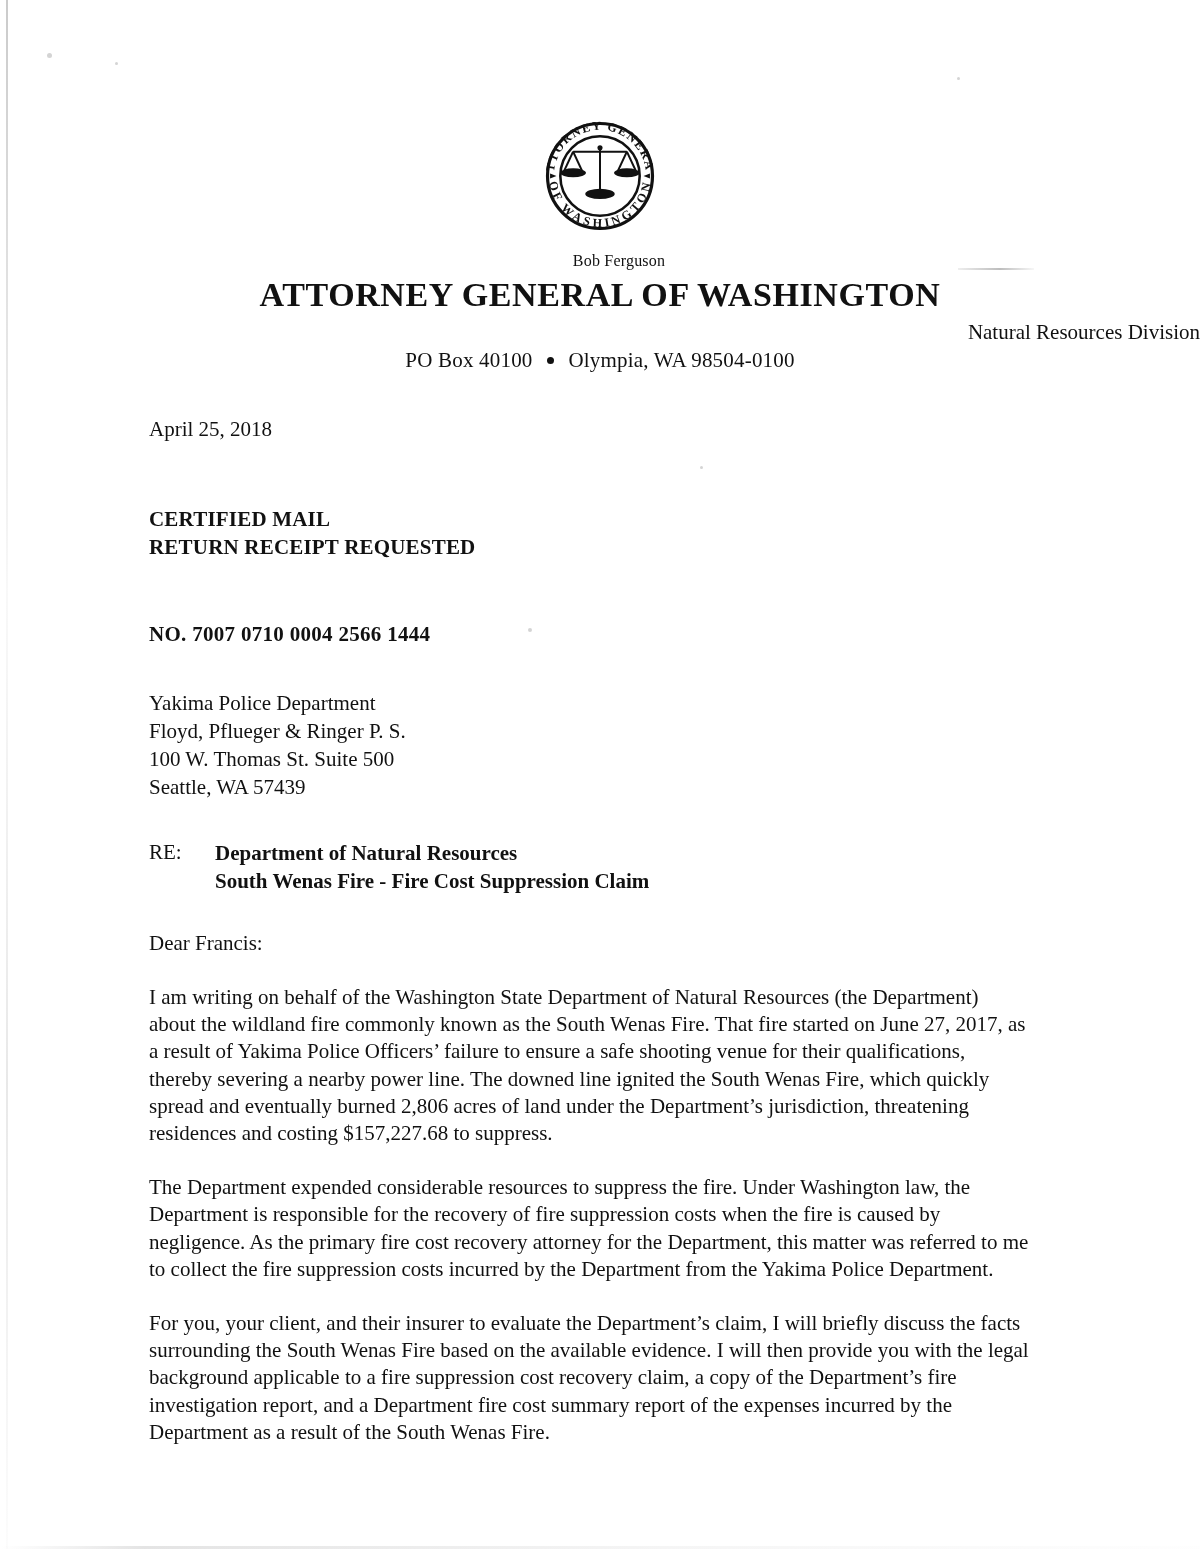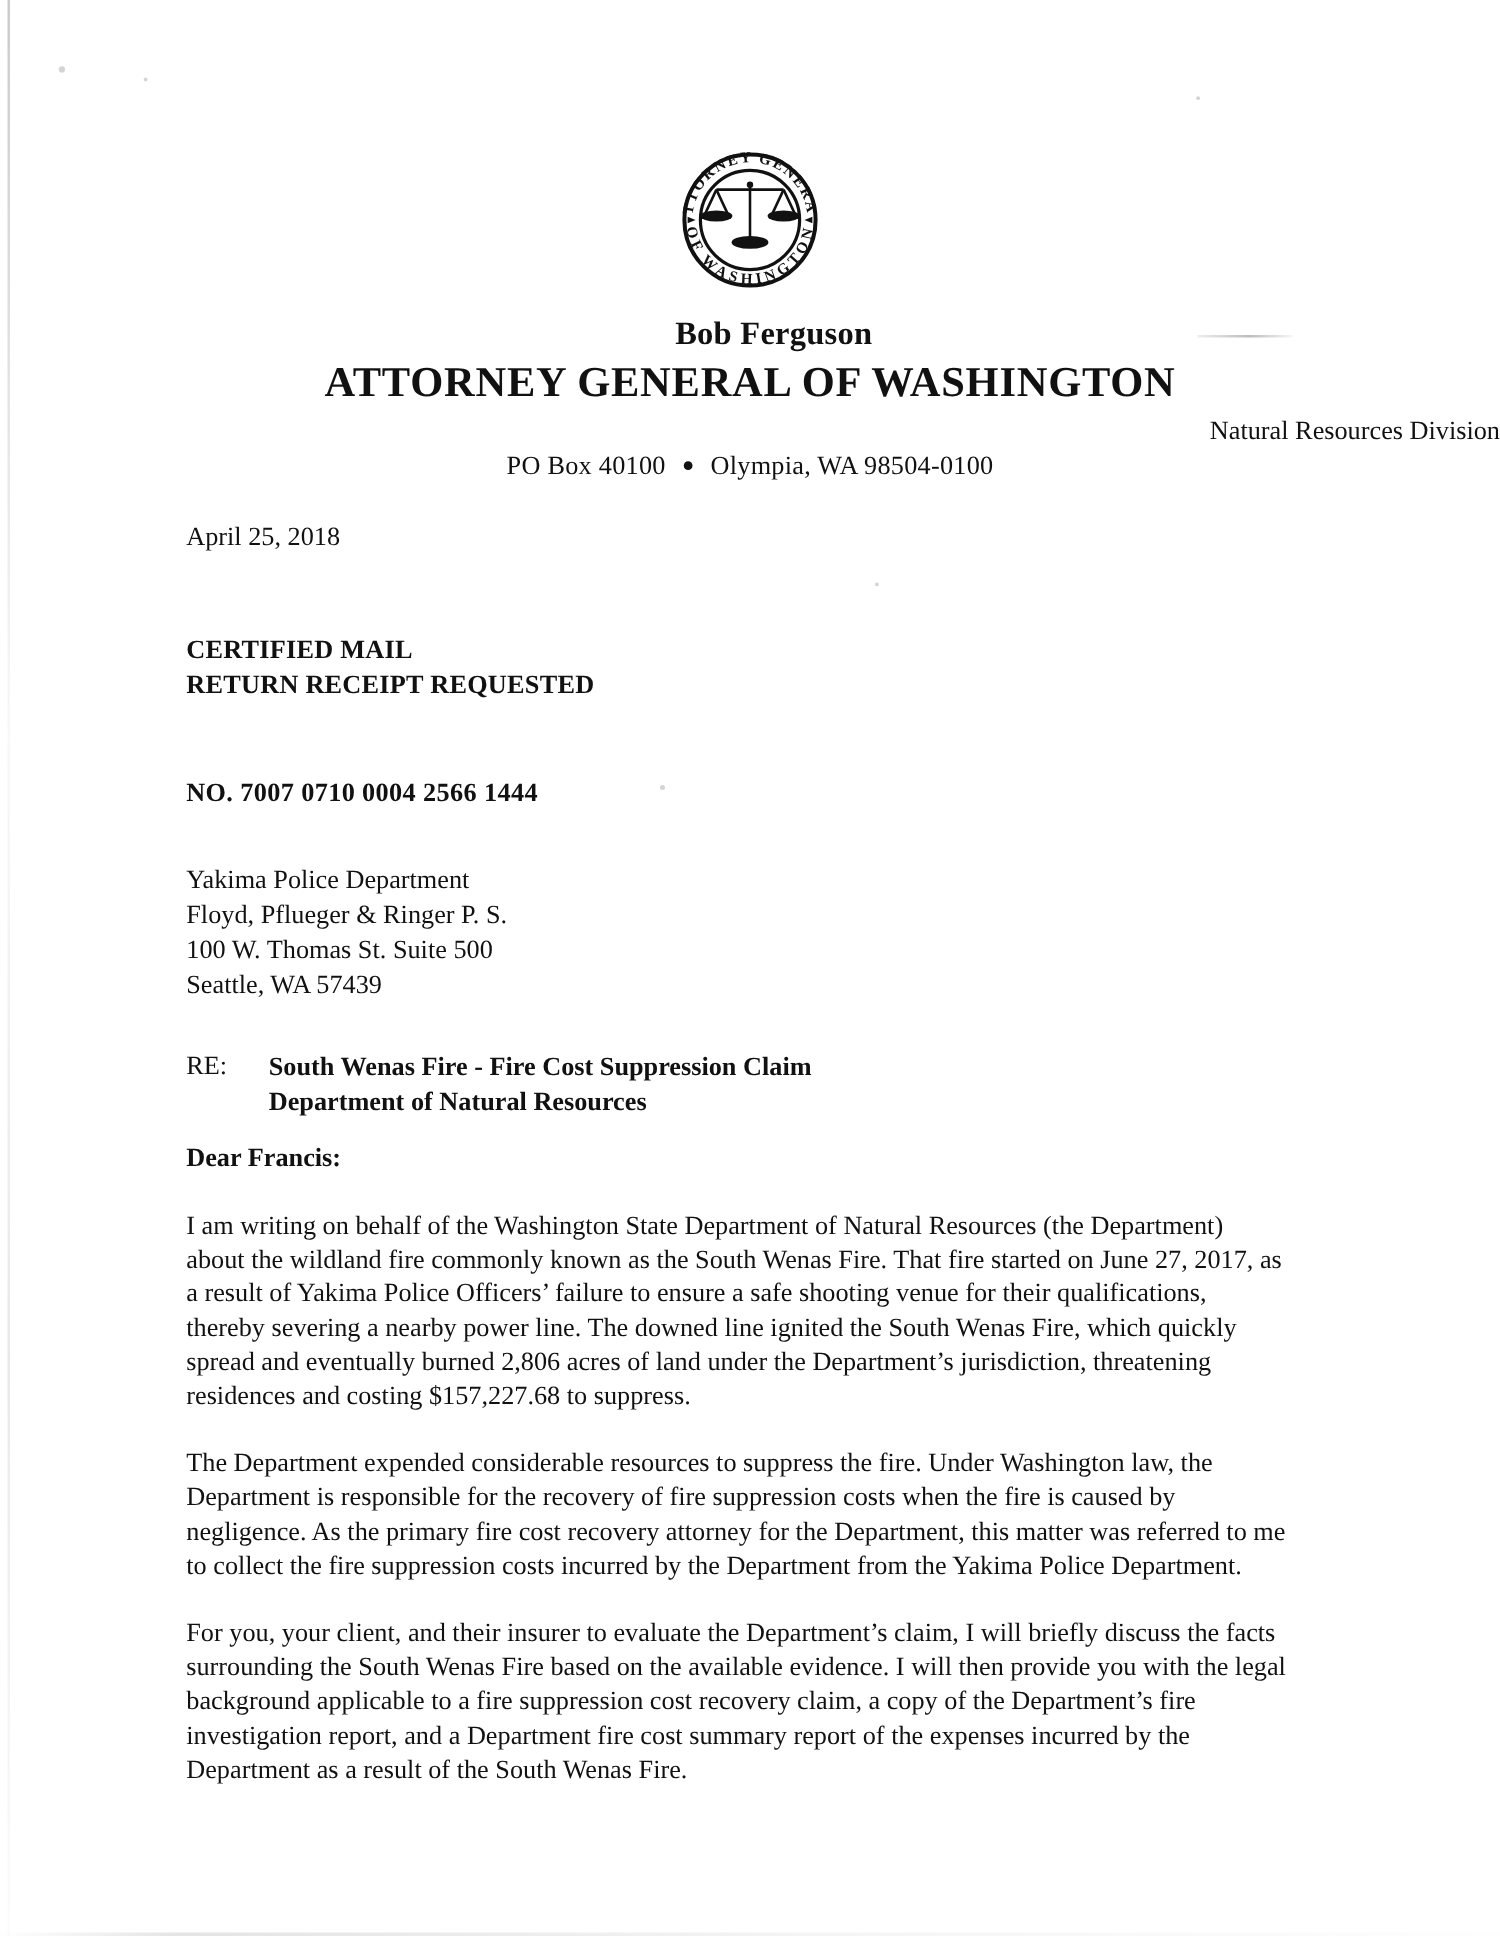--- a/index.html
+++ b/index.html
@@ -53,22 +53,22 @@
   .seal-wrap {
     margin-top: 112px;
     display: flex;
     justify-content: center;
   }
   .seal { display: block; }
 
   .ag-name {
     margin-top: 12px;
     font-family: "Liberation Serif", "DejaVu Serif", serif;
-    font-weight: bold;
-    font-size: 26px;
+    font-weight: normal;
+    font-size: 16px;
     letter-spacing: 0.2px;
     padding-left: 38px;
   }
   .ag-title {
     margin-top: 6px;
     font-weight: bold;
     font-size: 34px;
     letter-spacing: 0.6px;
   }
   .ag-division {
@@ -121,21 +121,21 @@
     margin-top: 38px;
     display: flex;
   }
   .re-label {
     width: 66px;
     flex: 0 0 66px;
   }
   .re-lines { font-weight: bold; }
   .re-lines div { line-height: 28px; }
 
-  .salutation { margin-top: 18px; font-weight: bold; }
+  .salutation { margin-top: 35px; }
 
   .para {
     margin-top: 27px;
     text-align: left;
     line-height: 27.2px;
   }
   .para:first-of-type { margin-top: 27px; }
 </style>
 </head>
 <body>
@@ -214,22 +214,22 @@
     <div class="address-block">
       <div>Yakima Police Department</div>
       <div>Floyd, Pflueger &amp; Ringer P. S.</div>
       <div>100 W. Thomas St. Suite 500</div>
       <div>Seattle, WA  57439</div>
     </div>
 
     <div class="re-block">
       <div class="re-label">RE:</div>
       <div class="re-lines">
+        <div>Department of Natural Resources</div>
         <div>South Wenas Fire - Fire Cost Suppression Claim</div>
-        <div>Department of Natural Resources</div>
       </div>
     </div>
 
     <div class="salutation">Dear Francis:</div>
 
     <p class="para">I am writing on behalf of the Washington State Department of Natural Resources (the Department) about the wildland fire commonly known as the South Wenas Fire. That fire started on June 27, 2017, as a result of Yakima Police Officers’ failure to ensure a safe shooting venue for their qualifications, thereby severing a nearby power line. The downed line ignited the South Wenas Fire, which quickly spread and eventually burned 2,806 acres of land under the Department’s jurisdiction, threatening residences and costing $157,227.68 to suppress.</p>
     <p class="para">The Department expended considerable resources to suppress the fire. Under Washington law, the Department is responsible for the recovery of fire suppression costs when the fire is caused by negligence. As the primary fire cost recovery attorney for the Department, this matter was referred to me to collect the fire suppression costs incurred by the Department from the Yakima Police Department.</p>
     <p class="para">For you, your client, and their insurer to evaluate the Department’s claim, I will briefly discuss the facts surrounding the South Wenas Fire based on the available evidence. I will then provide you with the legal background applicable to a fire suppression cost recovery claim, a copy of the Department’s fire investigation report, and a Department fire cost summary report of the expenses incurred by the Department as a result of the South Wenas Fire.</p>
 
   </div>

